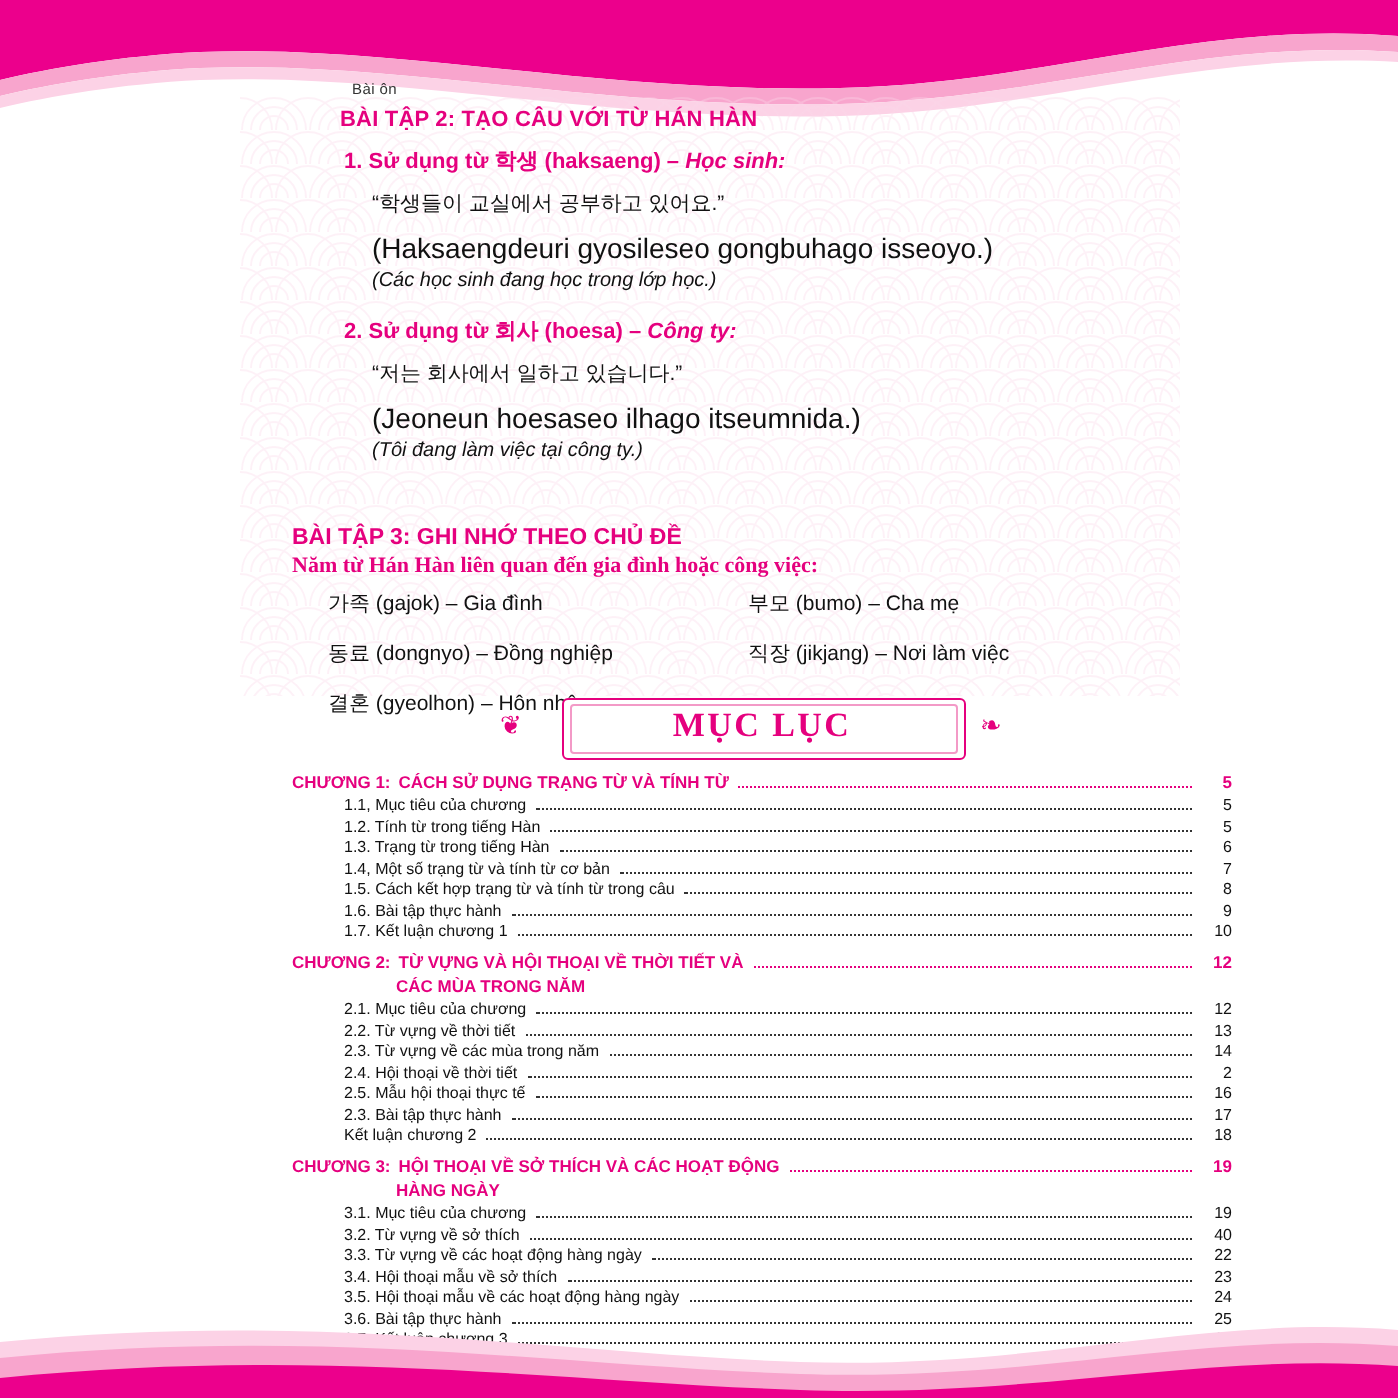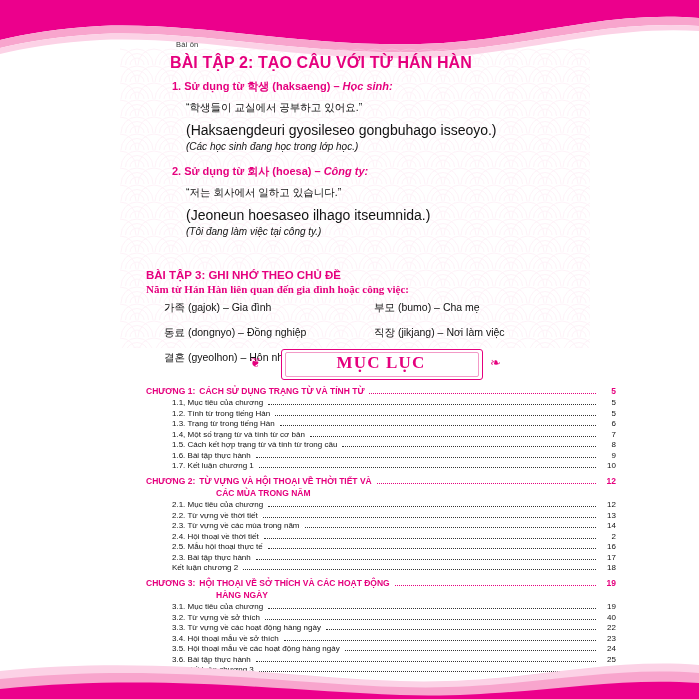--- a/index.html
+++ b/index.html
@@ -67,21 +67,21 @@
   .body-block {
     position: absolute;
     left: 146px;
     top: 54px;
     width: 470px;
   }
 
   .h-task {
     color: #e5007e;
     font-weight: bold;
-    font-size: 16px;
+    font-size: 11px;
     margin: 0 0 7px 0;
     letter-spacing: .1px;
     padding-left: 24px;
   }
   .h-task2 {
     color: #e5007e;
     font-weight: bold;
     font-size: 11.5px;
     margin: 12px 0 2px 0;
   }
@@ -204,21 +204,21 @@
     border-bottom: 1px dotted #e5007e;
     margin: 0 4px 2px 5px;
     height: 1px;
   }
   .toc-chapter .pg { width: 16px; text-align: right; }
 
   .toc-chapter-cont {
     color: #e5007e;
     font-weight: bold;
     font-size: 8.5px;
-    margin: 0 0 2px 70px;
+    margin: 0 0 2px 52px;
     display: flex;
     align-items: baseline;
   }
   .toc-chapter-cont .ttl { white-space: nowrap; }
 
   .toc-entry {
     display: flex;
     align-items: baseline;
     color: #111;
     font-size: 8px;

